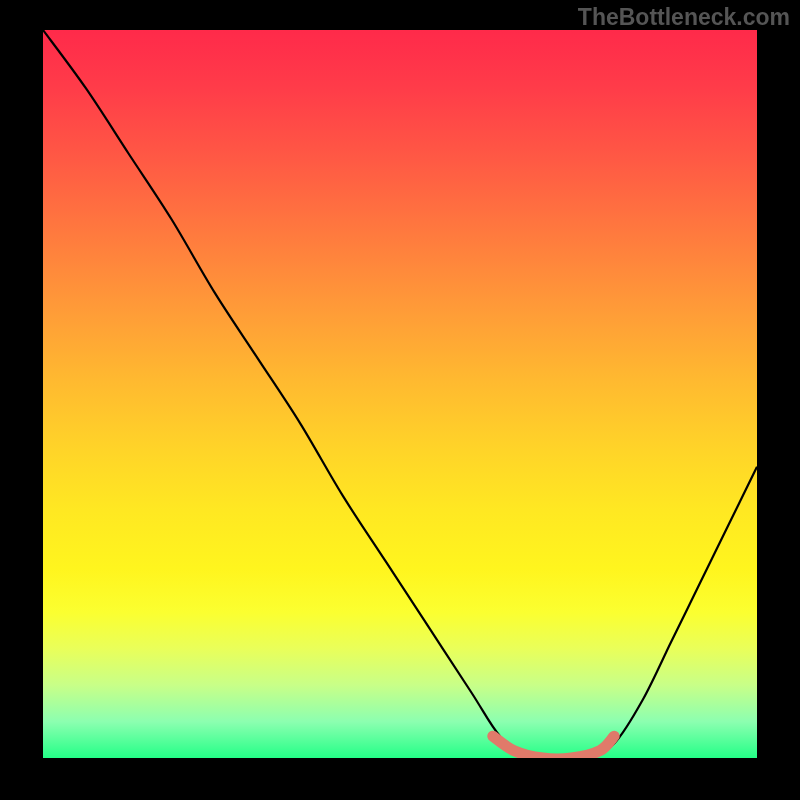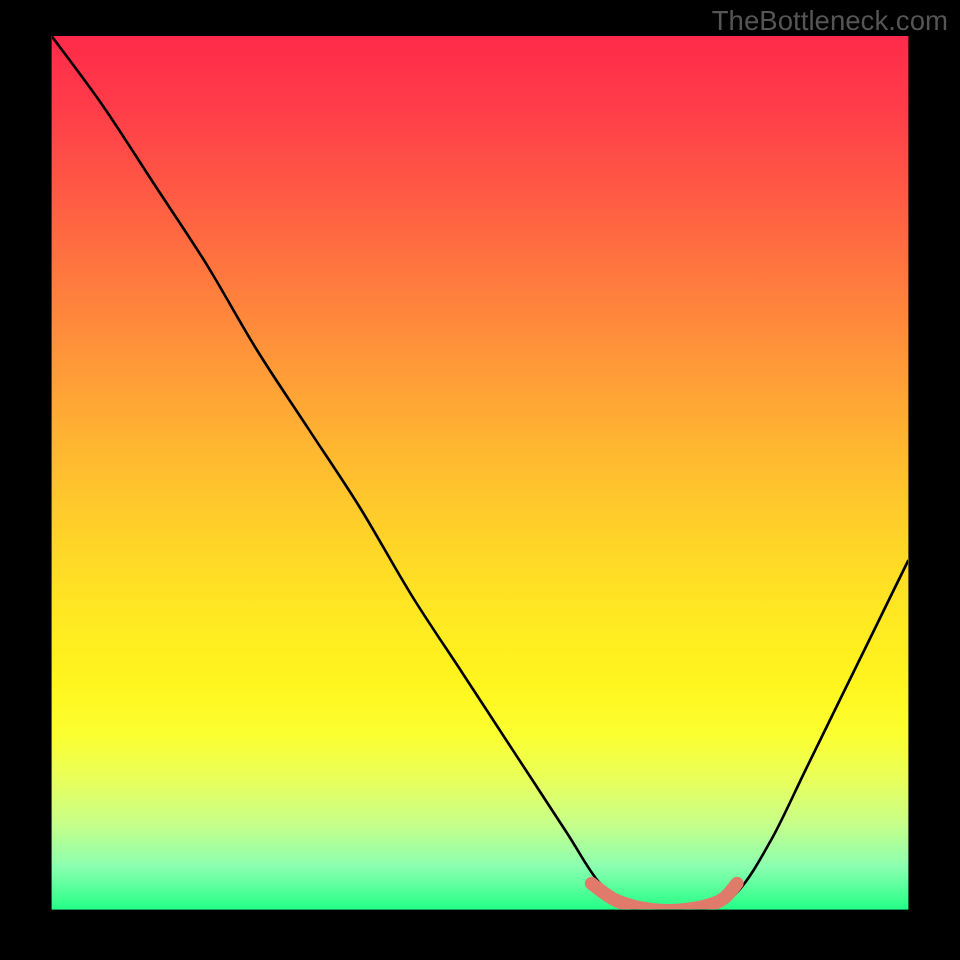--- a/index.html
+++ b/index.html
@@ -10,21 +10,21 @@
     background: #000;
     position: relative;
     font-family: Arial, sans-serif;
   }
   .watermark {
     position: absolute;
     top: 4px;
     right: 10px;
     color: #555;
     font-size: 23px;
-    font-weight: 400;
+    font-weight: 700;
     z-index: 10;
   }
   .plot-area {
     position: absolute;
     left: 43px;
     top: 30px;
     width: 714px;
     height: 728px;
     background: linear-gradient(to bottom,
       #ff2a4a 0%,

